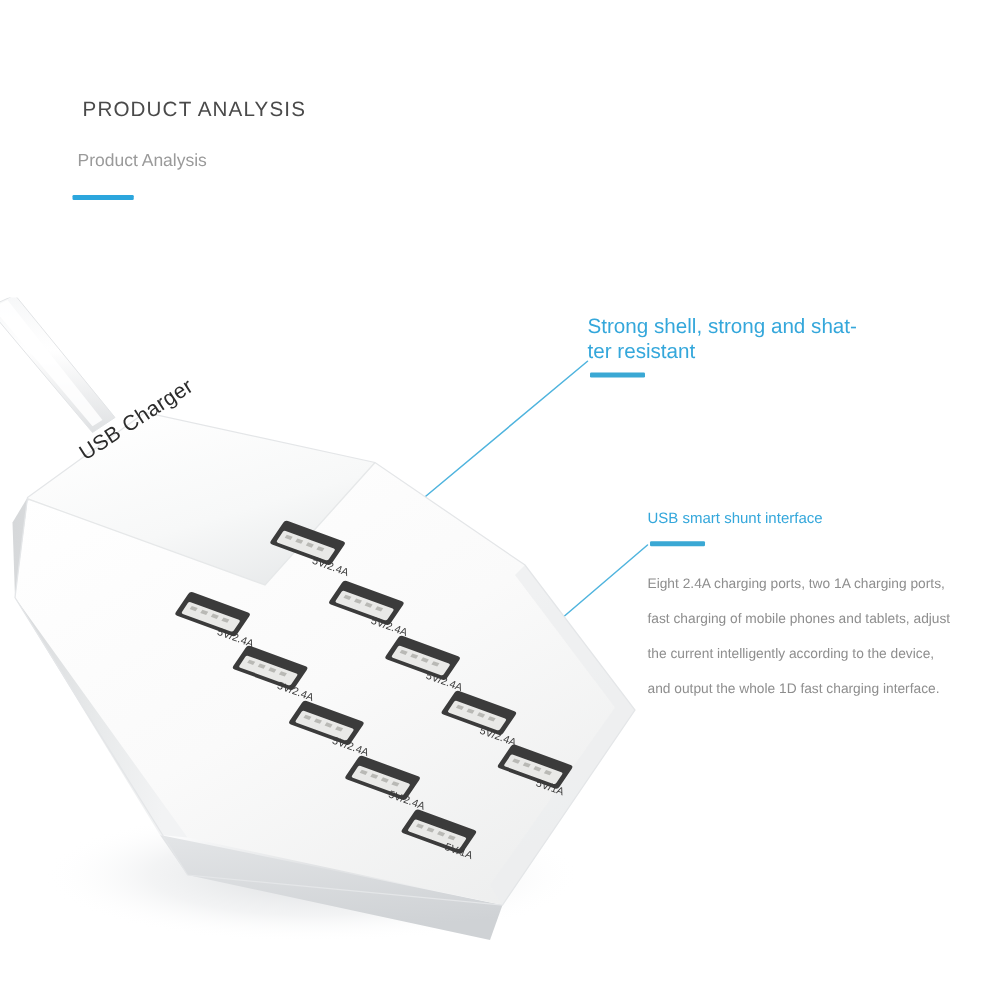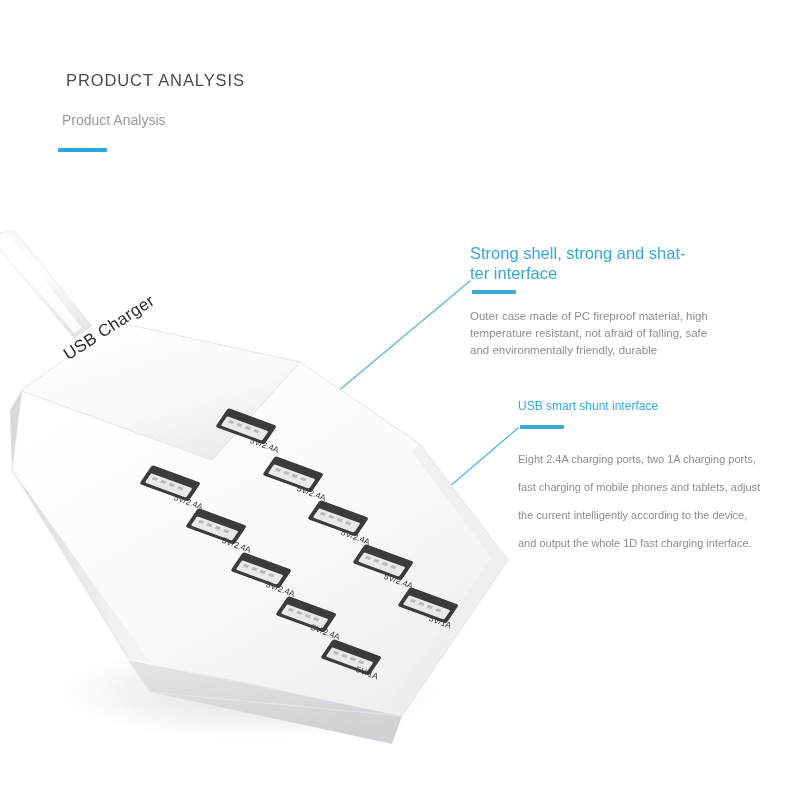--- a/index.html
+++ b/index.html
@@ -3,21 +3,21 @@
 <meta charset="utf-8">
 <style>
   html,body{margin:0;padding:0;}
   body{
     width:790px;height:797px;
     background:#ffffff;
     font-family:"Liberation Sans", sans-serif;
     overflow:hidden;
     position:relative;
   }
-  .page{position:absolute;inset:0;}
+  .page{position:absolute;inset:0;margin-top:8px;}
 
   
   .hdr-title{
     position:absolute;left:66px;top:71px;
     font-size:16.5px;letter-spacing:.9px;color:#4a4a4a;
     white-space:nowrap;
   }
   .hdr-sub{
     position:absolute;left:62px;top:112px;
     font-size:14px;color:#9a9a9a;white-space:nowrap;
@@ -84,25 +84,22 @@
   <div class="hdr-sub">Product Analysis</div>
   <div class="hdr-rule" style="background: rgb(44, 166, 221);"></div>
 
   <svg id="leaders" viewBox="0 0 790 797">
     <line x1="337" y1="392" x2="470" y2="281" stroke="#4fb4de" stroke-width="1.2" stroke-linecap="round"></line>
     <line x1="449" y1="487" x2="518" y2="428" stroke="#4fb4de" stroke-width="1.2" stroke-linecap="round"></line>
   </svg>
 
   <div class="callout" id="callout-1">
     <div class="co-head" style="color: rgb(52, 167, 219);">Strong shell, strong and shat-
-ter interface</div>
+ter resistant</div>
     <div class="co-rule" style="background: rgb(58, 168, 212);"></div>
-    <div class="co-body" style="color: rgb(142, 142, 142);">Outer case made of PC fireproof material, high
-temperature resistant, not afraid of falling, safe
-and environmentally friendly, durable</div>
   </div>
 
   <div class="callout" id="callout-2">
     <div class="co-head" style="color: rgb(52, 167, 219);">USB smart shunt interface</div>
     <div class="co-rule" style="background: rgb(58, 168, 212);"></div>
     <div class="co-body" style="color: rgb(142, 142, 142);">Eight 2.4A charging ports, two 1A charging ports,
 fast charging of mobile phones and tablets, adjust
 the current intelligently according to the device,
 and output the whole 1D fast charging interface.</div>
   </div>

